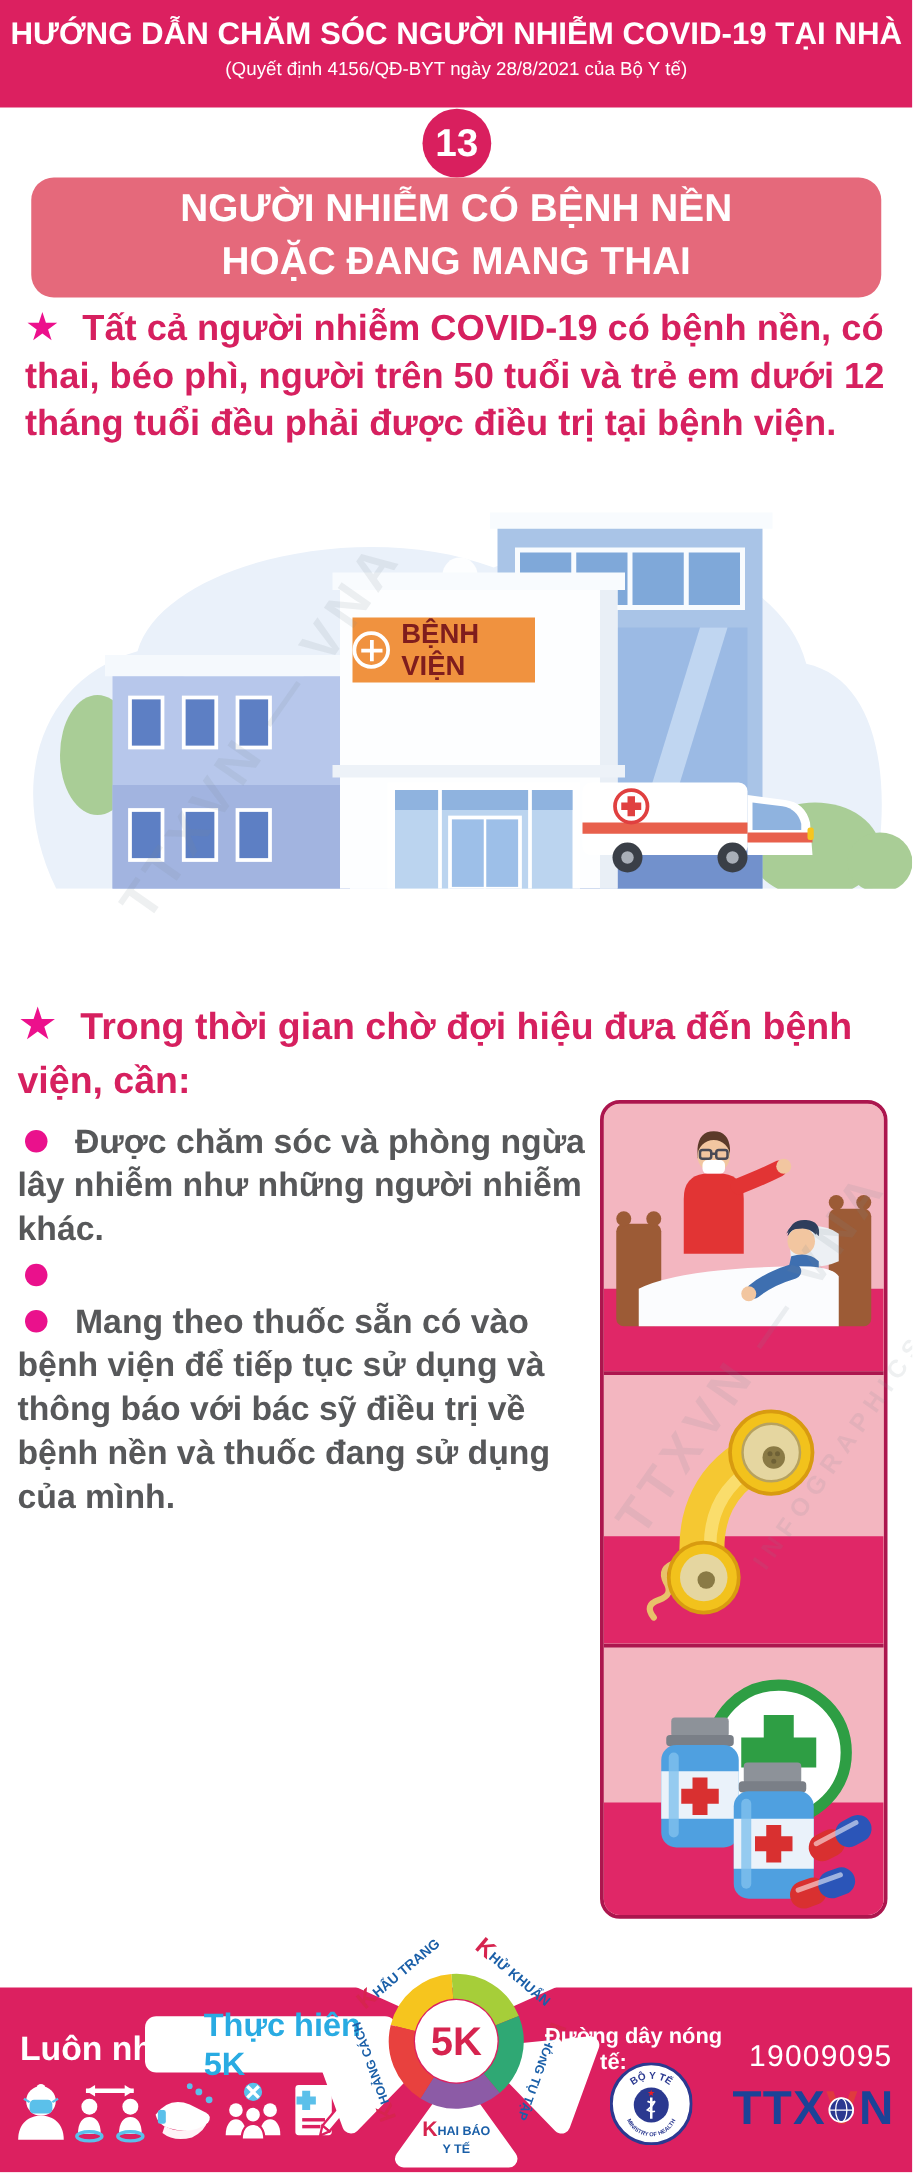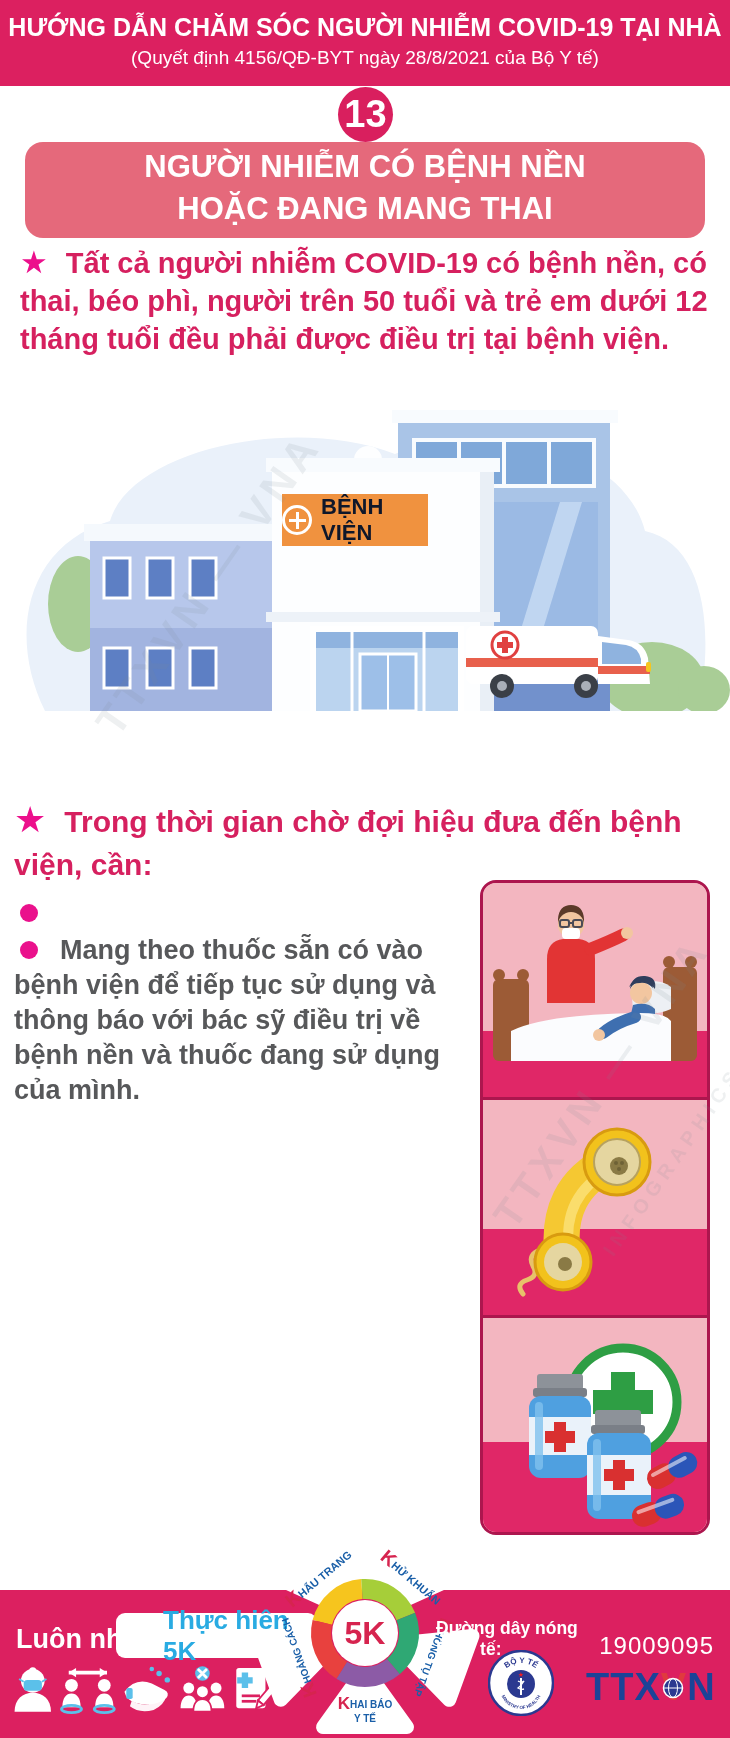--- a/index.html
+++ b/index.html
@@ -1,32 +1,32 @@
 <!DOCTYPE html>
 <html><head>
 <meta charset="utf-8">
 <style>
   html,body{margin:0;padding:0;background:#fff;}
   .page{position:relative;width:730px;height:1738px;overflow:hidden;background:#fff;
         font-family:"Liberation Sans","DejaVu Sans",sans-serif;}
   
   .header{position:absolute;top:0;left:0;width:730px;height:86px;background:#DC2060;color:#fff;text-align:center;}
   .header .title{padding-top:13px;font-size:25px;font-weight:bold;}
-  .header .subtitle{margin-top:5px;font-size:19px;font-weight:normal;}
+  .header .subtitle{margin-top:5px;font-size:15px;font-weight:normal;}
   .badge13{position:absolute;top:87px;left:338px;width:55px;height:55px;border-radius:50%;background:#D91F5E;
-           color:#fff;font-size:38px;font-weight:bold;display:flex;align-items:center;justify-content:center;}
+           color:#fff;font-size:31px;font-weight:bold;display:flex;align-items:center;justify-content:center;}
   .titlebox{position:absolute;top:142px;left:25px;width:680px;height:96px;background:#E5697B;border-radius:18px;
             color:#fff;text-align:center;font-weight:bold;font-size:31px;line-height:42px;padding-top:4px;box-sizing:border-box;}
   
   .intro{position:absolute;top:243px;left:20px;width:690px;color:#D6205F;font-weight:bold;font-size:29px;line-height:38px;}
   .star{color:#EC108C;font-family:"DejaVu Sans",sans-serif;font-size:31px;margin-right:18px;}
   
   .hospital{position:absolute;top:396px;left:0;width:730px;height:315px;}
   .hospital svg{position:absolute;top:0;left:0;}
-  .hsign{position:absolute;top:98px;left:282px;width:146px;height:52px;background:#F0923F;color:#0f172a;
+  .hsign{position:absolute;top:98px;left:282px;width:146px;height:52px;background:#F0923F;color:#7f1d1d;
          display:flex;align-items:center;justify-content:center;gap:9px;font-weight:bold;font-size:22px;}
   .hsign .cc{width:30px;height:30px;border:3px solid #fff;border-radius:50%;position:relative;box-sizing:border-box;flex:0 0 30px;}
   .hsign .cc::before,.hsign .cc::after{content:"";position:absolute;background:#fff;}
   .hsign .cc::before{left:11px;top:4px;width:3px;height:17px;}
   .hsign .cc::after{left:4px;top:11px;width:17px;height:3px;}
   
   .heading2{position:absolute;top:798px;left:14px;width:700px;color:#D6205F;font-weight:bold;font-size:30px;line-height:43px;}
   .heading2 .star{font-size:36px;}
   .bullets{position:absolute;top:896px;left:14px;width:454px;}
   .bullet{color:#57585A;font-weight:bold;font-size:27px;line-height:35px;margin-bottom:2px;}
@@ -144,20 +144,21 @@
     </svg>
     <div class="hsign">
       <span class="cc"></span>
       <span>BỆNH VIỆN</span>
     </div>
   </div>
 
   <div class="heading2"><span class="star">★</span><span>Trong thời gian chờ đợi hiệu đưa đến bệnh viện, cần:</span></div>
 
   <div class="bullets">
+    <div class="bullet"><span class="dot"></span><span>Được chăm sóc và phòng ngừa lây nhiễm như những người nhiễm khác.</span></div>
     <div class="bullet"><span class="dot"></span></div>
     <div class="bullet"><span class="dot"></span><span>Mang theo thuốc sẵn có vào bệnh viện để tiếp tục sử dụng và thông báo với bác sỹ điều trị về bệnh nền và thuốc đang sử dụng của mình.</span></div>
   </div>
 
   <div class="panelbox">
     <div class="cell">
       <div class="band" style="height:66px"></div>
       <svg width="224" height="212" viewBox="0 0 224 212">
         <g>
           <path d="M75,36 Q76,22 88,22 Q100,22 101,36 L101,44 Q96,30 88,30 Q79,31 75,44 Z" fill="#5B3A29"></path>

